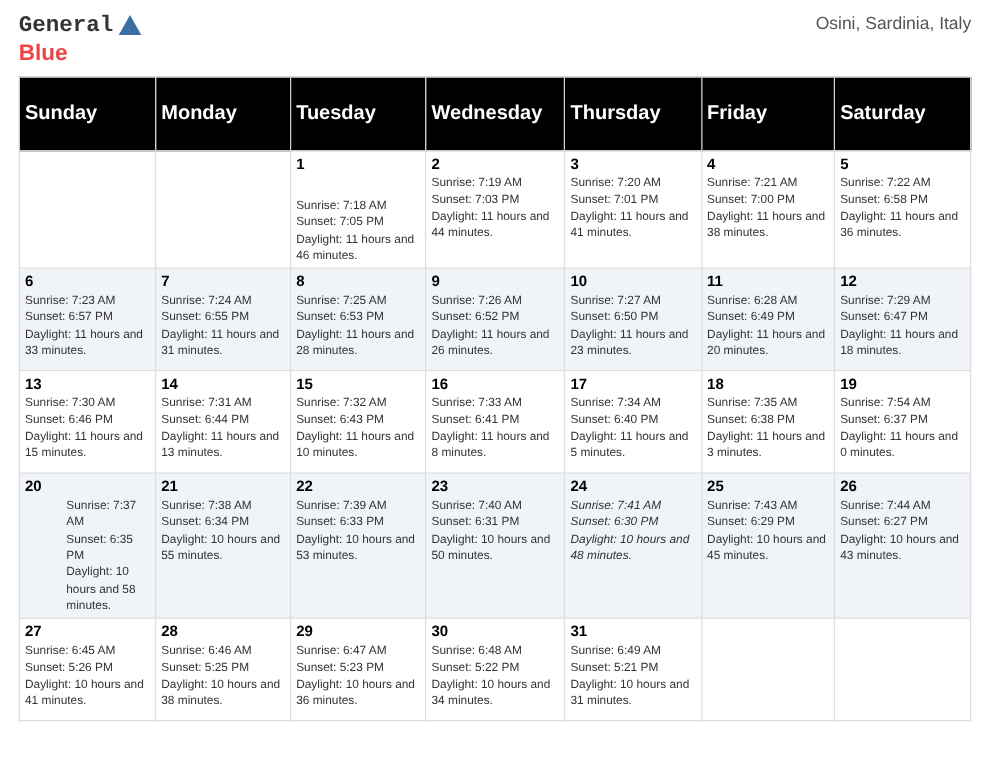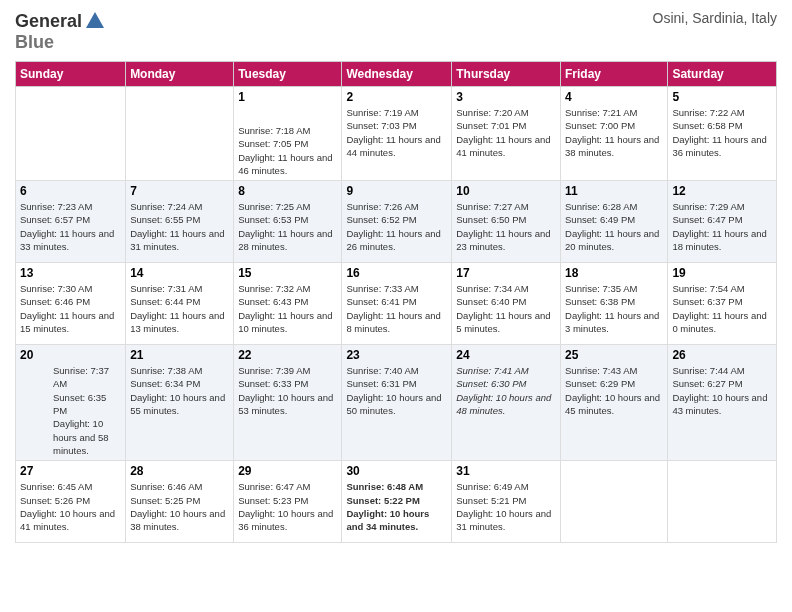--- a/index.html
+++ b/index.html
@@ -21,30 +21,31 @@
       margin-bottom: 8px;
     }
     .logo {
       display: flex;
       flex-direction: column;
       align-items: flex-start;
     }
     .logo-top {
       display: flex;
       align-items: center;
+      font-family: Liberation Mono, monospace;
     }
     .logo-general {
       font-size: 18px;
       font-weight: bold;
       color: #333;
     }
     .logo-blue {
       font-size: 18px;
       font-weight: bold;
-      color: #737373;
+      color: #ef4444;
     }
     .logo-icon {
       width: 22px;
       height: 22px;
       margin-left: 2px;
     }
     .title-section {
       text-align: right;
     }
     .month-title {
@@ -55,25 +56,25 @@
     .subtitle {
       font-size: 14px;
       color: #555;
     }
     table {
       width: 100%;
       border-collapse: collapse;
       font-size: 10px;
     }
     thead tr th {
-      background-color: #be185d;
+      background-color: #000000;
       color: white;
-      padding: 5px 4px;
+      padding: 20px 4px;
       text-align: left;
-      font-size: 12px;
+      font-size: 16px;
       font-weight: bold;
       border: 1px solid #ccc;
     }
     tbody tr td {
       border: 1px solid #ddd;
       vertical-align: top;
       padding: 3px 4px;
       height: 82px;
       width: 113px;
     }
@@ -312,21 +313,21 @@
 Daylight: 10 hours and 38 minutes.</div>
           </td>
           <td>
             <div class="day-num">29</div>
             <div class="day-info" style="white-space: pre-line;">Sunrise: 6:47 AM
 Sunset: 5:23 PM
 Daylight: 10 hours and 36 minutes.</div>
           </td>
           <td>
             <div class="day-num">30</div>
-            <div class="day-info" style="white-space: pre-line; font-weight: bold;">Sunrise: 6:48 AM
+            <div class="day-info" style="white-space: pre-line;">Sunrise: 6:48 AM
 Sunset: 5:22 PM
 Daylight: 10 hours and 34 minutes.</div>
           </td>
           <td>
             <div class="day-num">31</div>
             <div class="day-info" style="white-space: pre-line;">Sunrise: 6:49 AM
 Sunset: 5:21 PM
 Daylight: 10 hours and 31 minutes.</div>
           </td>
           <td class="empty"></td>

